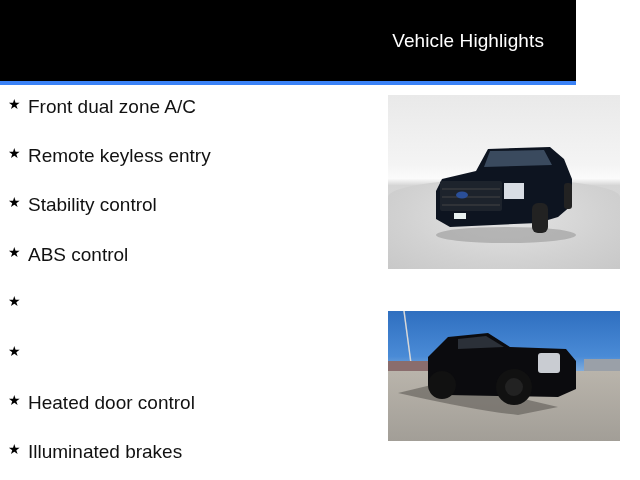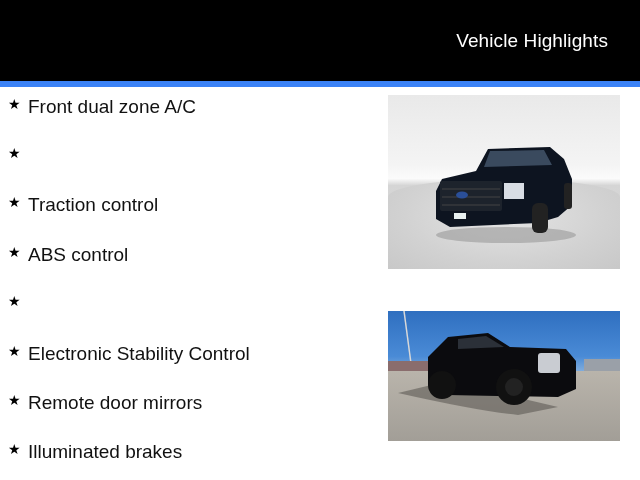--- a/index.html
+++ b/index.html
@@ -3,23 +3,23 @@
   <meta charset="utf-8">
   <style>
     html, body { margin: 0; padding: 0; }
     body {
       width: 640px; height: 480px; overflow: hidden;
       background: #ffffff;
       font-family: "Liberation Sans", sans-serif;
       position: relative;
     }
     .header {
-      position: absolute; left: 0; top: 0; width: 640px; height: 81px;
+      position: absolute; left: 0; top: 0; width: 576px; height: 81px;
       background: #000000;
-      border-bottom: 6px solid #3b82f6;
+      border-bottom: 4px solid #3b82f6;
     }
     .header-title {
       position: absolute; right: 32px; top: 30px;
       color: #ffffff; font-size: 19px; letter-spacing: 0.1px;
     }
     .features { position: absolute; left: 0; top: 83px; width: 370px; }
     .feature {
       position: absolute; left: 8px; height: 24px;
       display: flex; align-items: center; white-space: nowrap;
     }
@@ -53,39 +53,39 @@
   <span class="header-title">Vehicle Highlights</span>
 </div>
 
 <div class="features">
   <div class="feature" style="top:12px">
     <span class="star">★</span>
     <span class="feature-text">Front dual zone A/C</span>
   </div>
   <div class="feature" style="top:61px">
     <span class="star">★</span>
+    <span class="feature-text">Remote keyless entry</span>
   </div>
   <div class="feature" style="top:110px">
     <span class="star">★</span>
-    <span class="feature-text">Traction control</span>
+    <span class="feature-text">Stability control</span>
   </div>
   <div class="feature" style="top:160px">
     <span class="star">★</span>
     <span class="feature-text">ABS control</span>
   </div>
   <div class="feature" style="top:209px">
     <span class="star">★</span>
   </div>
   <div class="feature" style="top:259px">
     <span class="star">★</span>
-    <span class="feature-text">Electronic Stability Control</span>
   </div>
   <div class="feature" style="top:308px">
     <span class="star">★</span>
-    <span class="feature-text">Remote door mirrors</span>
+    <span class="feature-text">Heated door control</span>
   </div>
   <div class="feature" style="top:357px">
     <span class="star">★</span>
     <span class="feature-text">Illuminated brakes</span>
   </div>
 </div>
 
 <div class="photo photo1">
   <div class="floor1"></div>
   <svg width="232" height="174" style="position:absolute;left:0;top:0">

